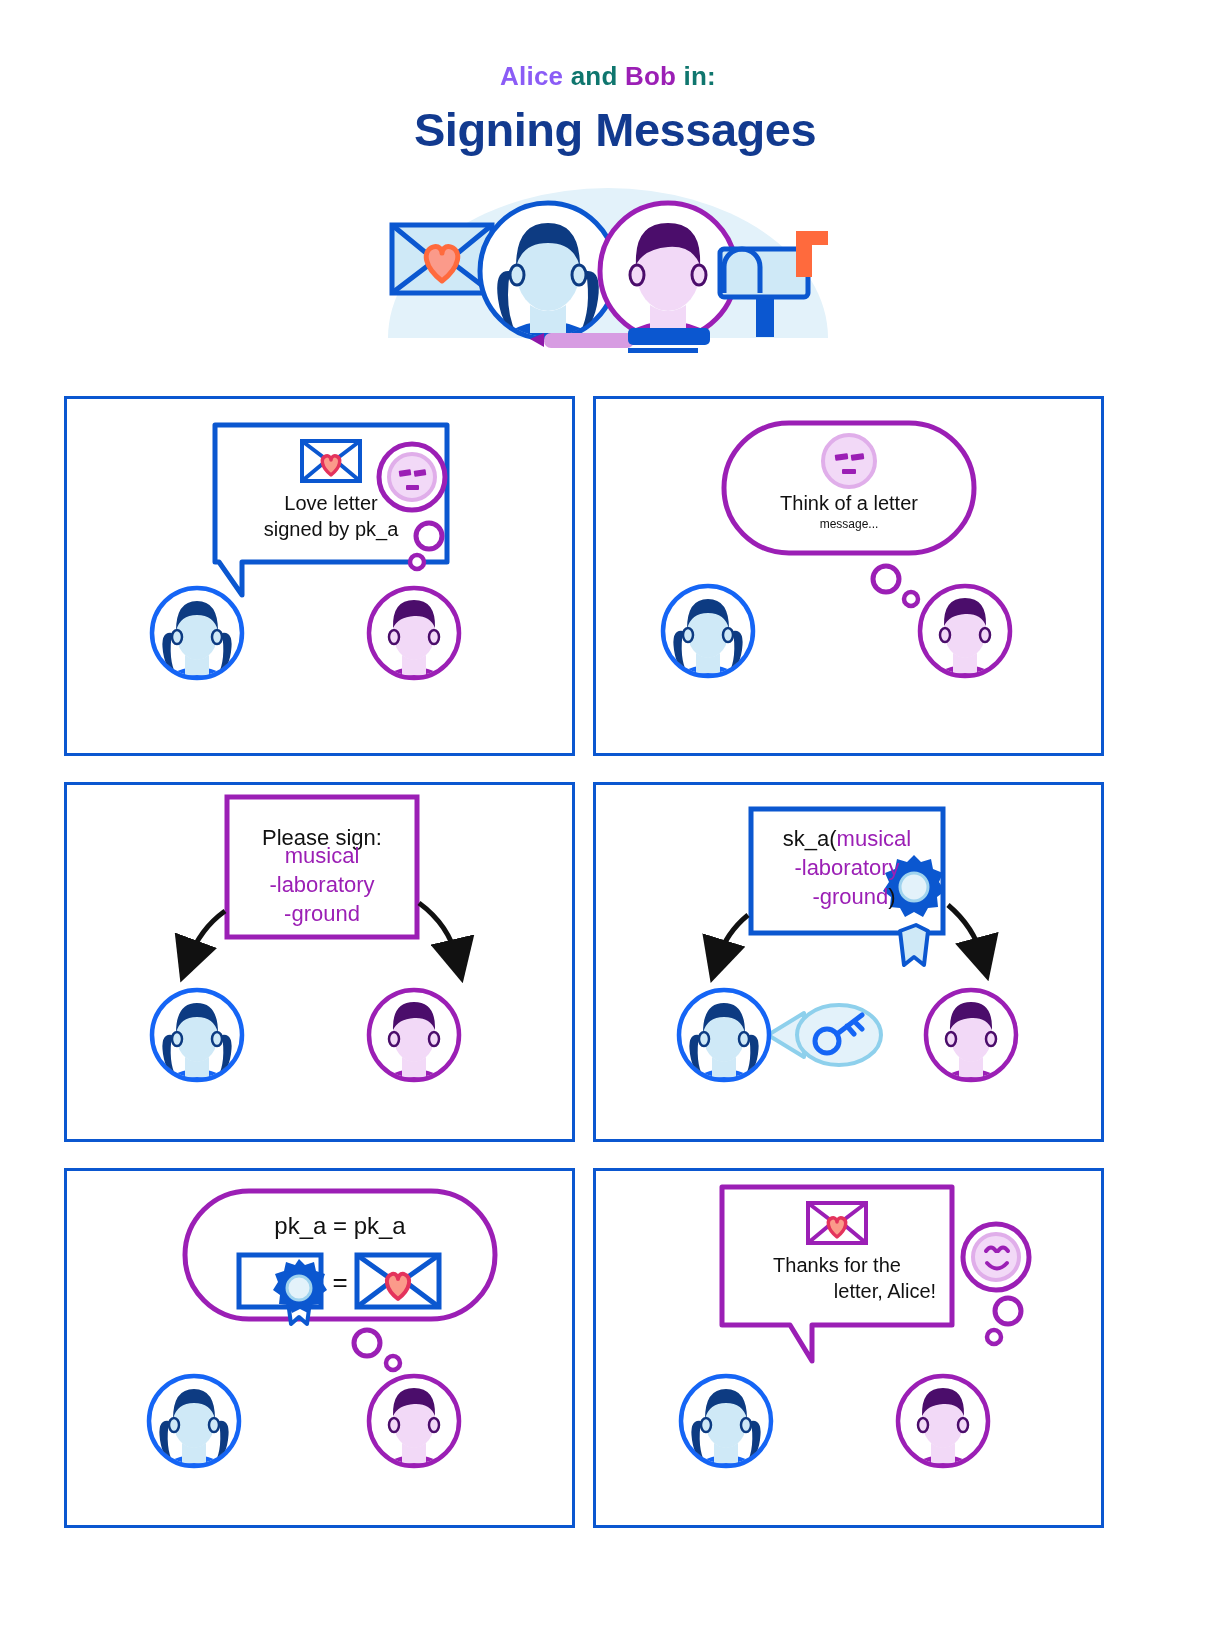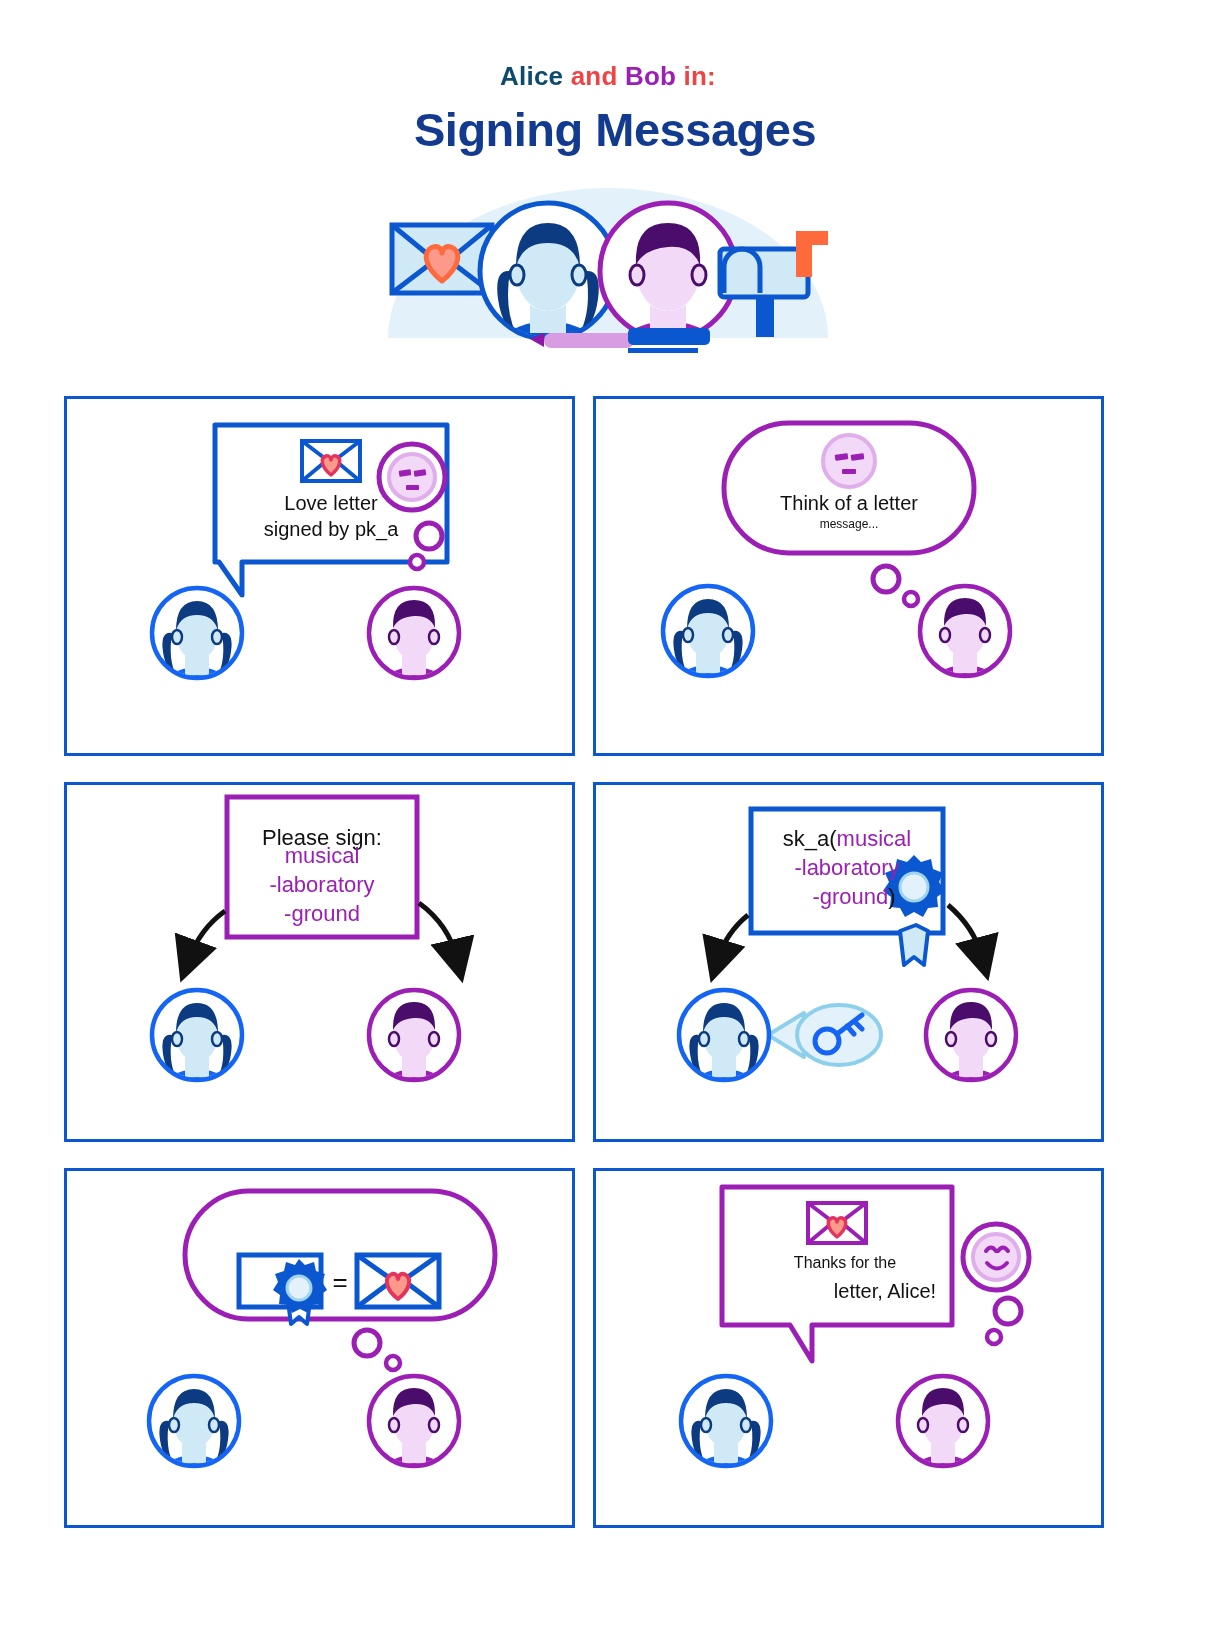--- a/index.html
+++ b/index.html
@@ -24,23 +24,23 @@
     padding-top: 62px;
     box-sizing: border-box;
   }
   .eyebrow {
     font-size: 26px;
     font-weight: bold;
     letter-spacing: 0.2px;
     color: #123a8f;
     line-height: 1.1;
   }
-  .eyebrow .alice { color: #0c4a6e; }
+  .eyebrow .alice { color: #8b5cf6; }
   .eyebrow .bob   { color: #9b1fb5; }
-  .eyebrow .plain { color: #ef4444; }
+  .eyebrow .plain { color: #0f766e; }
   .title {
     font-size: 47px;
     font-weight: bold;
     color: #123a8f;
     letter-spacing: -0.5px;
     margin-top: 12px;
     line-height: 1.15;
     padding-left: 14px;
   }
 
@@ -436,20 +436,21 @@
         <g clip-path="url(#p5b)">
           <path d="M319 292 q28 -16 56 0 l0 28 l-56 0 Z" fill="#9b1fb5"></path>
           <path d="M335 272 q12 9 24 0 l0 20 l-24 0 Z" fill="#f2d9f7"></path>
           <ellipse cx="347" cy="250" rx="21" ry="27" fill="#f2d9f7"></ellipse>
           <path d="M326 245 q-1 -28 21 -28 q22 0 21 28 q-5 -13 -21 -12 q-16 1 -21 12 Z" fill="#4b0d6b"></path>
           <ellipse cx="327" cy="254" rx="5" ry="7" fill="#f2d9f7" stroke="#4b0d6b" stroke-width="2.5"></ellipse>
           <ellipse cx="367" cy="254" rx="5" ry="7" fill="#f2d9f7" stroke="#4b0d6b" stroke-width="2.5"></ellipse>
         </g>
       </g>
     </svg>
+    <div class="p-text" style="left:120px;top:40px;width:306px;font-size:24px;">pk_a = pk_a</div>
     <div class="p-text" style="left:258px;top:95px;width:30px;font-size:26px;">=</div>
   </div>
 
   <div class="panel">
     <svg width="505" height="354" viewBox="0 0 505 354" xmlns="http://www.w3.org/2000/svg">
       <g>
         <path d="M126 16 H356 V154 H216 L216 190 L194 154 H126 Z" fill="#ffffff" stroke="#9b1fb5" stroke-width="5" stroke-linejoin="round"></path>
       </g>
       <g>
         <rect x="212" y="32" width="58" height="40" fill="#ffffff" stroke="#9b1fb5" stroke-width="4"></rect>
@@ -489,17 +490,17 @@
         <g clip-path="url(#p6b)">
           <path d="M319 292 q28 -16 56 0 l0 28 l-56 0 Z" fill="#9b1fb5"></path>
           <path d="M335 272 q12 9 24 0 l0 20 l-24 0 Z" fill="#f2d9f7"></path>
           <ellipse cx="347" cy="250" rx="21" ry="27" fill="#f2d9f7"></ellipse>
           <path d="M326 245 q-1 -28 21 -28 q22 0 21 28 q-5 -13 -21 -12 q-16 1 -21 12 Z" fill="#4b0d6b"></path>
           <ellipse cx="327" cy="254" rx="5" ry="7" fill="#f2d9f7" stroke="#4b0d6b" stroke-width="2.5"></ellipse>
           <ellipse cx="367" cy="254" rx="5" ry="7" fill="#f2d9f7" stroke="#4b0d6b" stroke-width="2.5"></ellipse>
         </g>
       </g>
     </svg>
-    <div class="p-text" style="left:128px;top:82px;width:226px;font-size:16px;margin-left:8px;">Thanks for the</div>
+    <div class="p-text" style="left:128px;top:82px;width:226px;font-size:20px;">Thanks for the</div>
     <div class="p-text" style="left:128px;top:108px;width:226px;font-size:20px;margin-left:48px;">letter, Alice!</div>
   </div>
 
 </div>
 
 </body></html>

